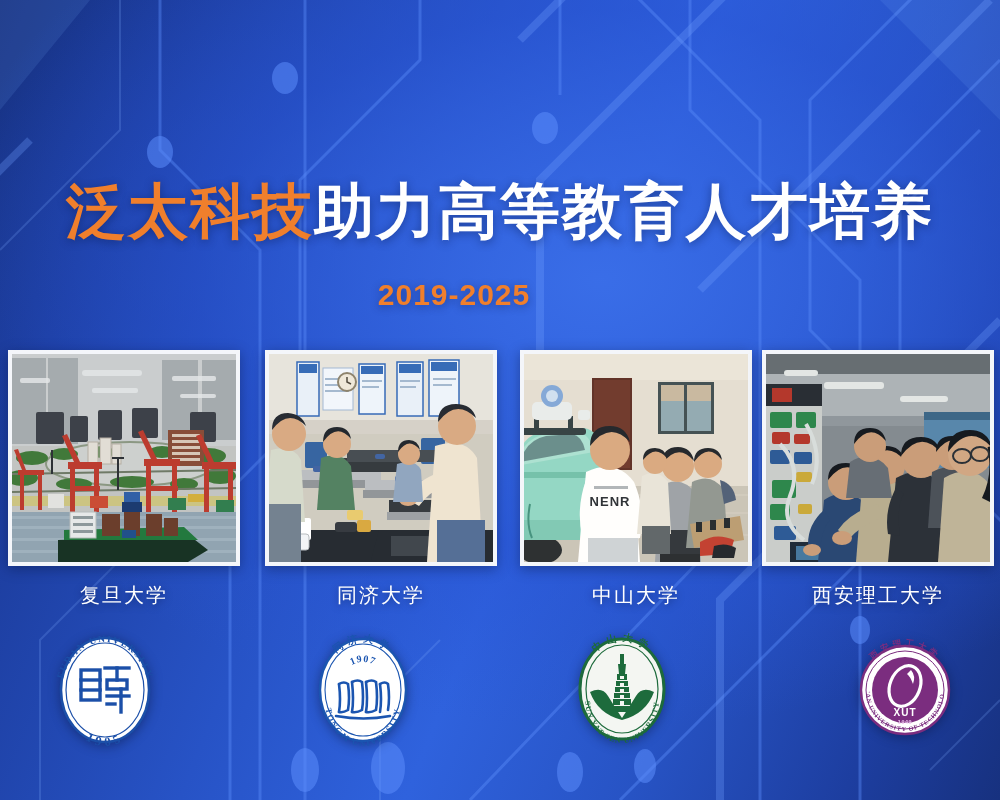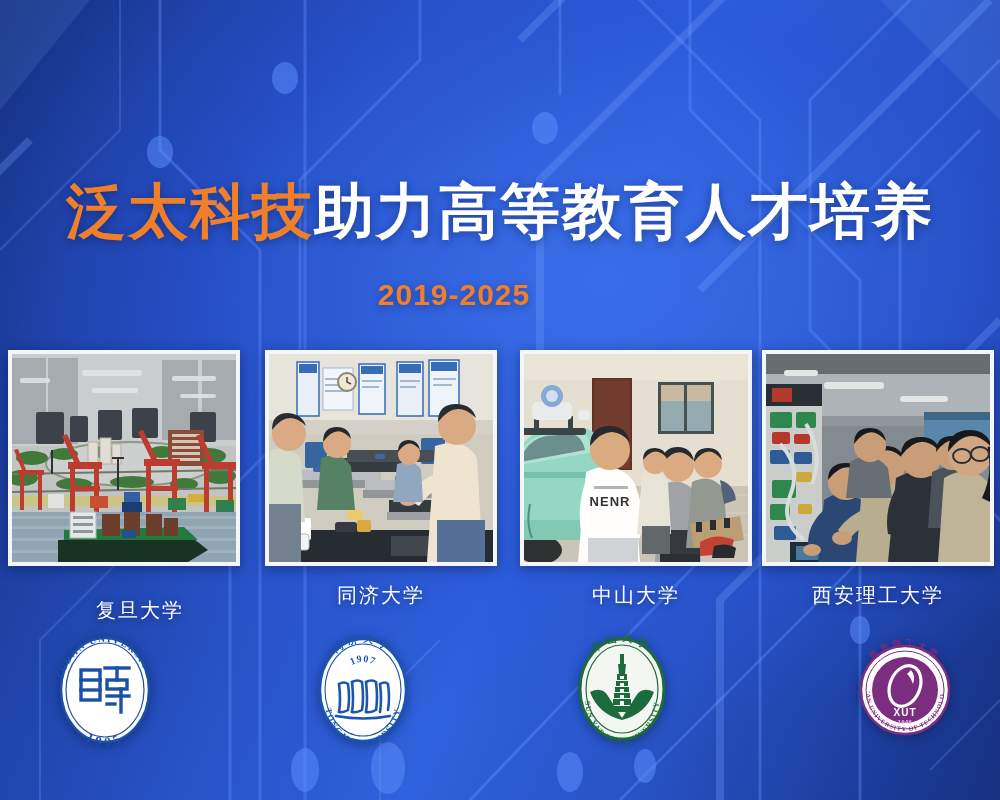--- a/index.html
+++ b/index.html
@@ -45,21 +45,21 @@
   .photo-card:nth-of-type(4){left:762px;}
   .photo{position:relative;width:100%;height:100%;overflow:hidden;background:#cfd4d8;}
   .photo svg{display:block;width:100%;height:100%;}
 
   
   .caption{
     position:absolute;top:582px;width:232px;text-align:center;
     color:#fff;font-size:20px;letter-spacing:2px;
     text-shadow:0 2px 7px rgba(6,20,62,0.5);
   }
-  .caption.c1{left:24px;margin-top:15px;}
+  .caption.c1{left:8px;}
   .caption.c2{left:265px;}
   .caption.c3{left:520px;}
   .caption.c4{left:762px;}
 
   
   .logo-row{position:absolute;top:630px;left:0;width:1000px;height:125px;}
   .logo{position:absolute;top:0;width:120px;height:120px;}
   .logo.l1{left:45px;}
   .logo.l2{left:303px;}
   .logo.l3{left:562px;}

